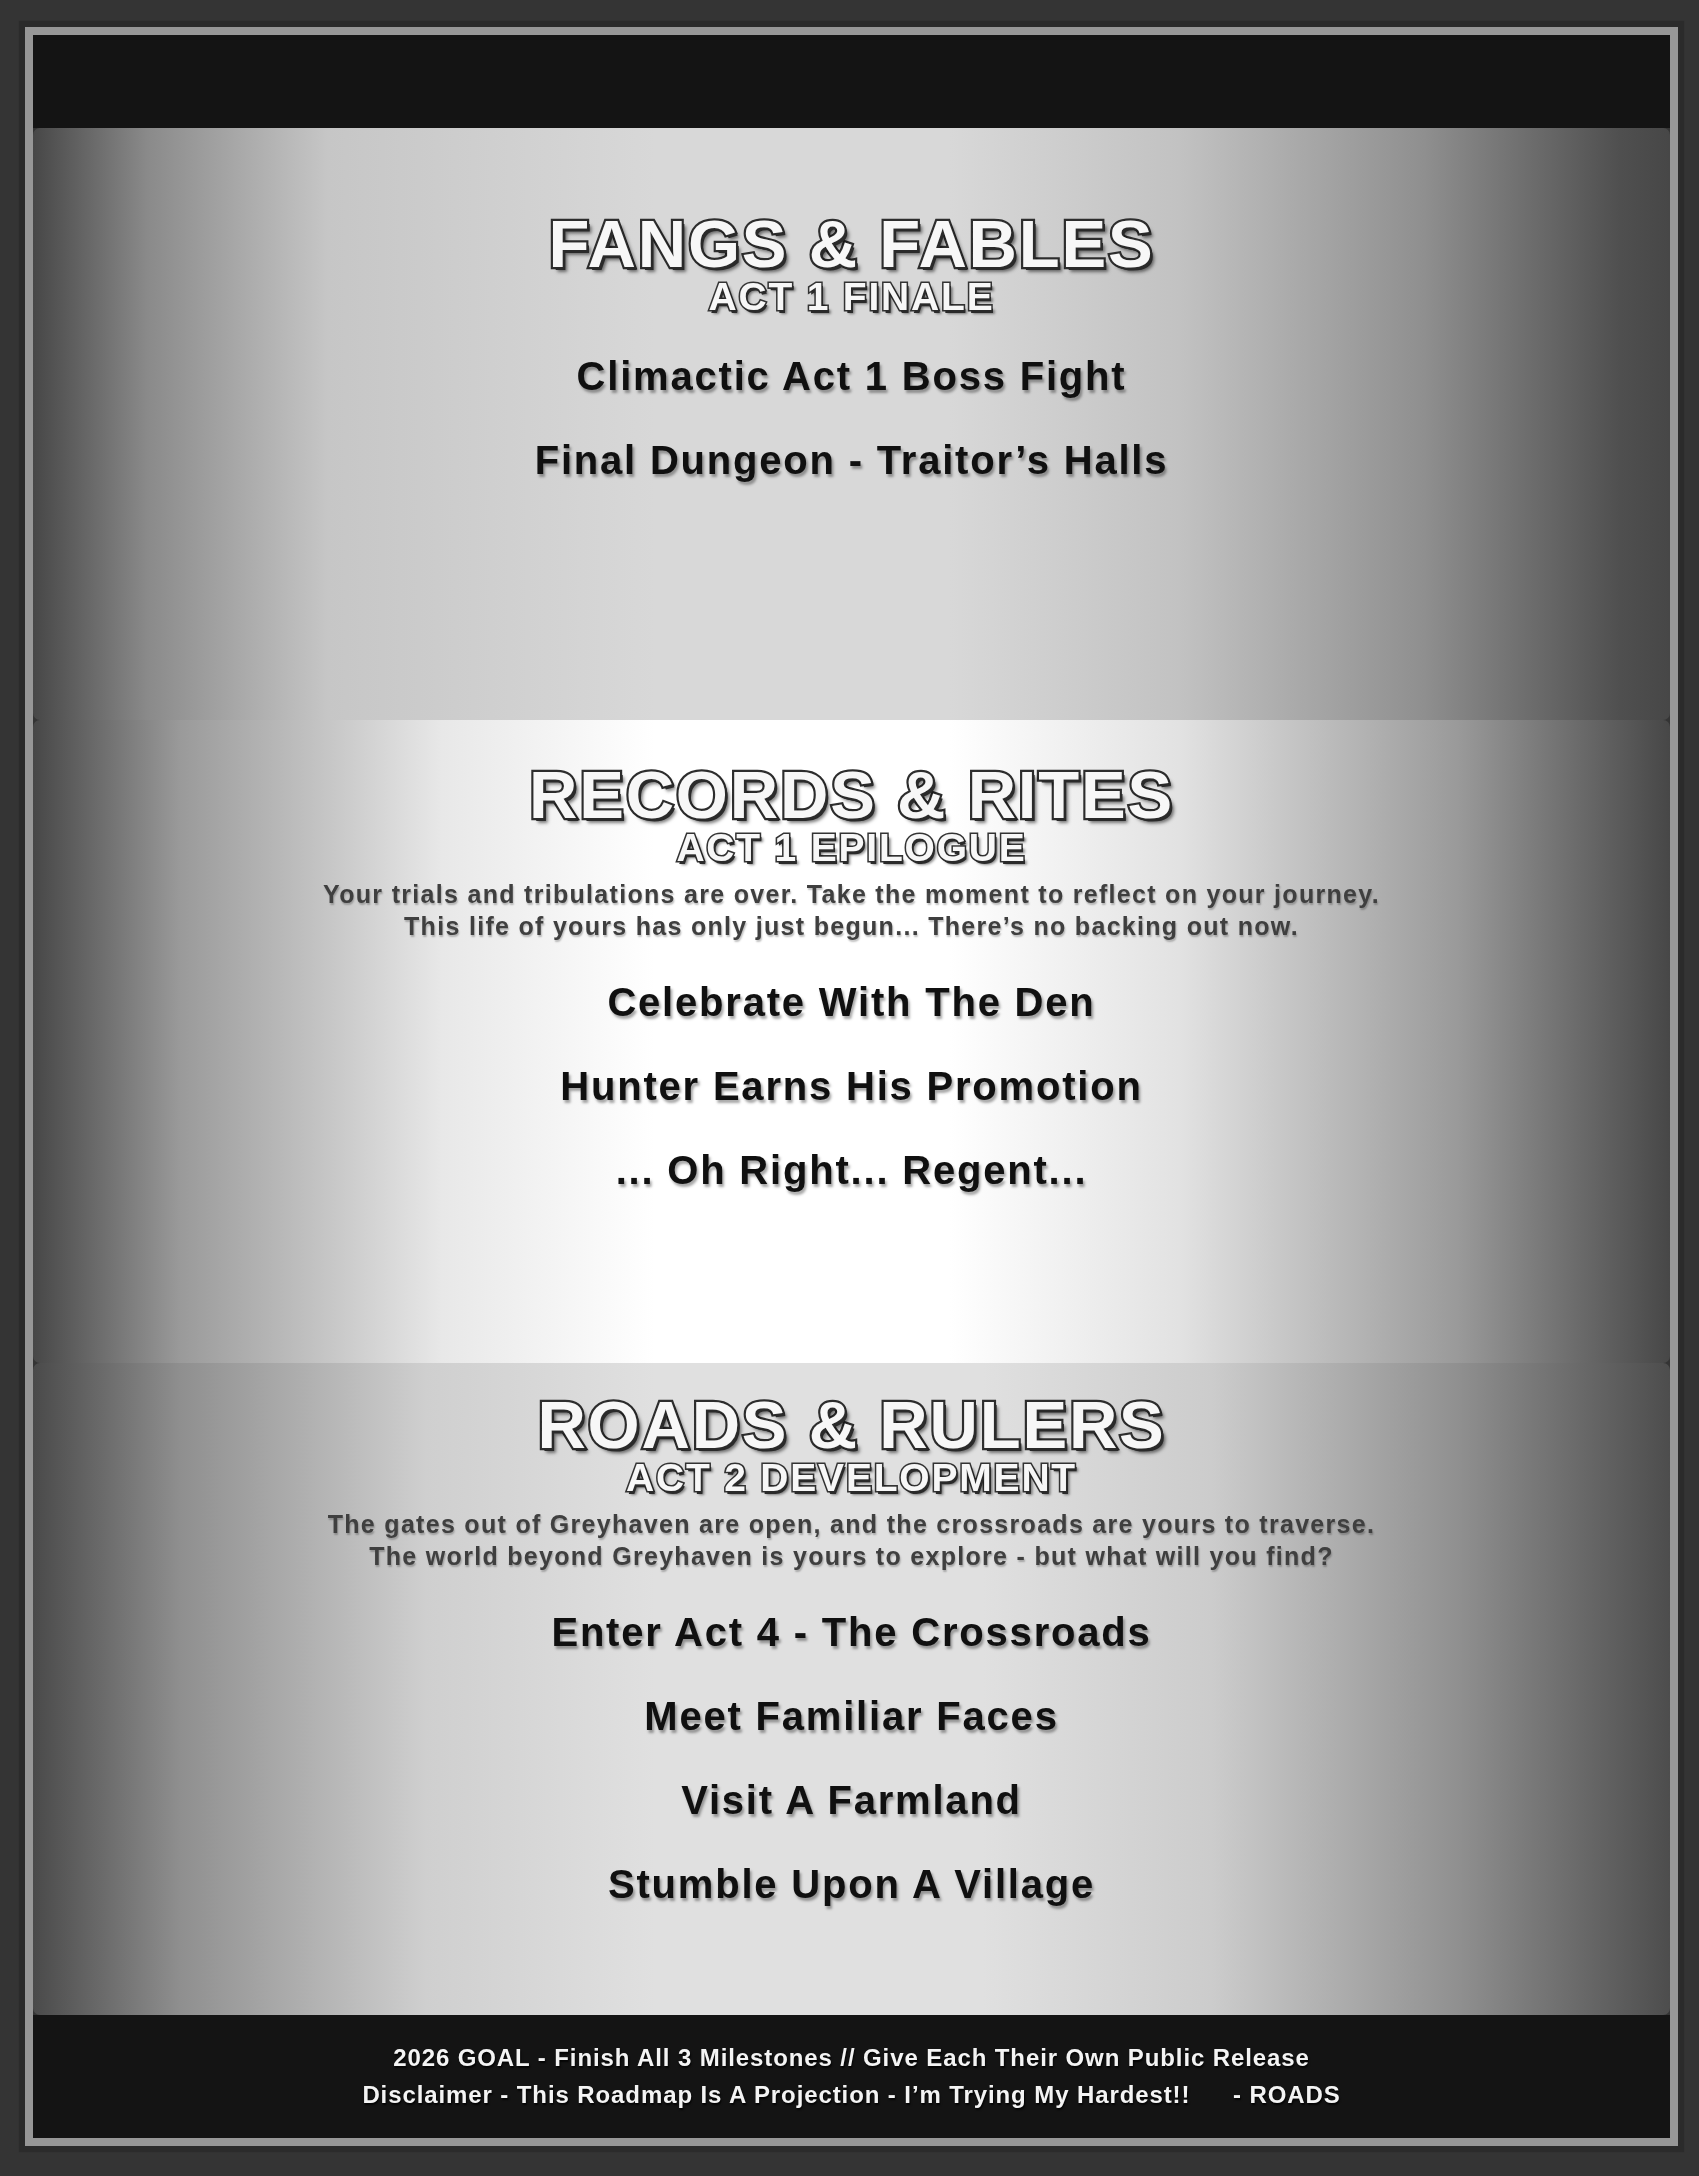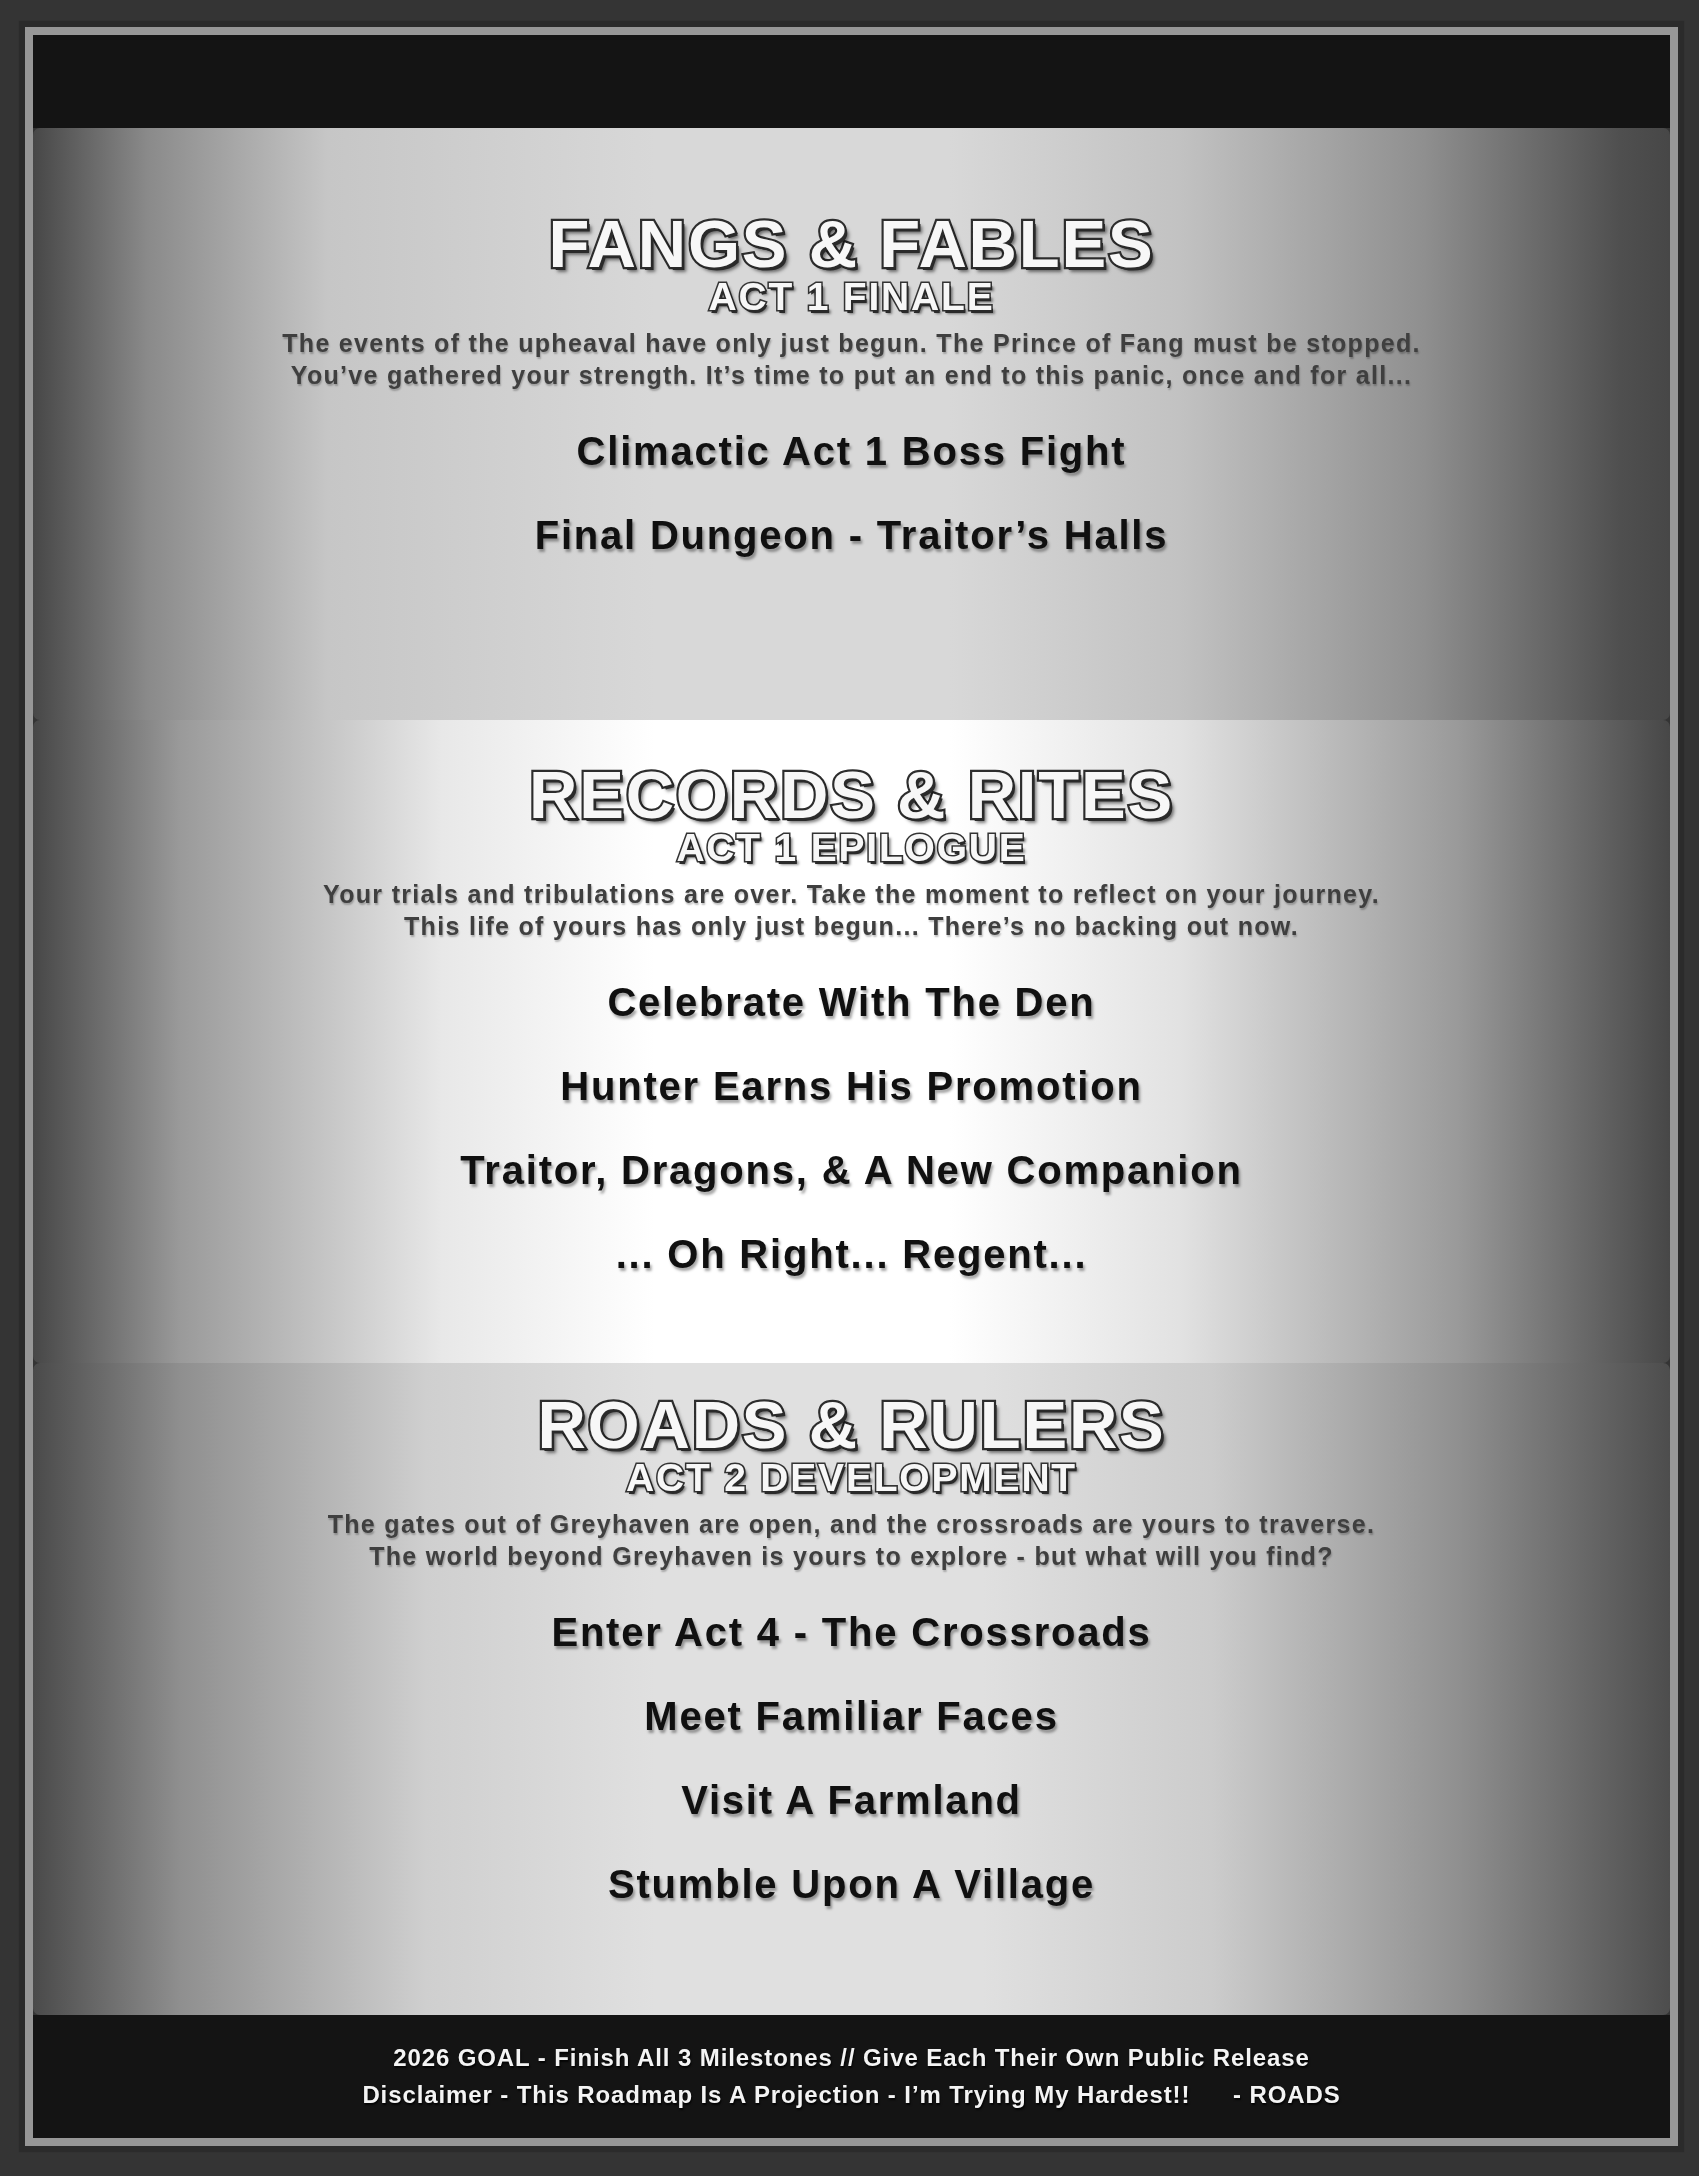--- a/index.html
+++ b/index.html
@@ -102,38 +102,33 @@
 </head>
 <body>
 
 <div class="frame">
 
   <div class="band black-band"></div>
 
   <section class="band section g1">
     <h1 class="title">FANGS &amp; FABLES</h1>
     <h2 class="subtitle">ACT 1 FINALE</h2>
-    <p class="desc">
-      <span class="desc-line">The events of the upheaval have only just begun. The Prince of Fang must be stopped.</span>
-      <span class="desc-line">You’ve gathered your strength. It’s time to put an end to this panic, once and for all...</span>
-    </p>
     <div class="milestone first">Climactic Act 1 Boss Fight</div>
     <div class="milestone">Final Dungeon - Traitor’s Halls</div>
   </section>
 
   <section class="band section g2">
     <h1 class="title">RECORDS &amp; RITES</h1>
     <h2 class="subtitle">ACT 1 EPILOGUE</h2>
     <p class="desc">
       <span class="desc-line">Your trials and tribulations are over. Take the moment to reflect on your journey.</span>
       <span class="desc-line">This life of yours has only just begun... There’s no backing out now.</span>
     </p>
     <div class="milestone first">Celebrate With The Den</div>
     <div class="milestone">Hunter Earns His Promotion</div>
-    <div class="milestone">Traitor, Dragons, &amp; A New Companion</div>
     <div class="milestone">... Oh Right... Regent...</div>
   </section>
 
   <section class="band section g3">
     <h1 class="title">ROADS &amp; RULERS</h1>
     <h2 class="subtitle">ACT 2 DEVELOPMENT</h2>
     <p class="desc">
       <span class="desc-line">The gates out of Greyhaven are open, and the crossroads are yours to traverse.</span>
       <span class="desc-line">The world beyond Greyhaven is yours to explore - but what will you find?</span>
     </p>

